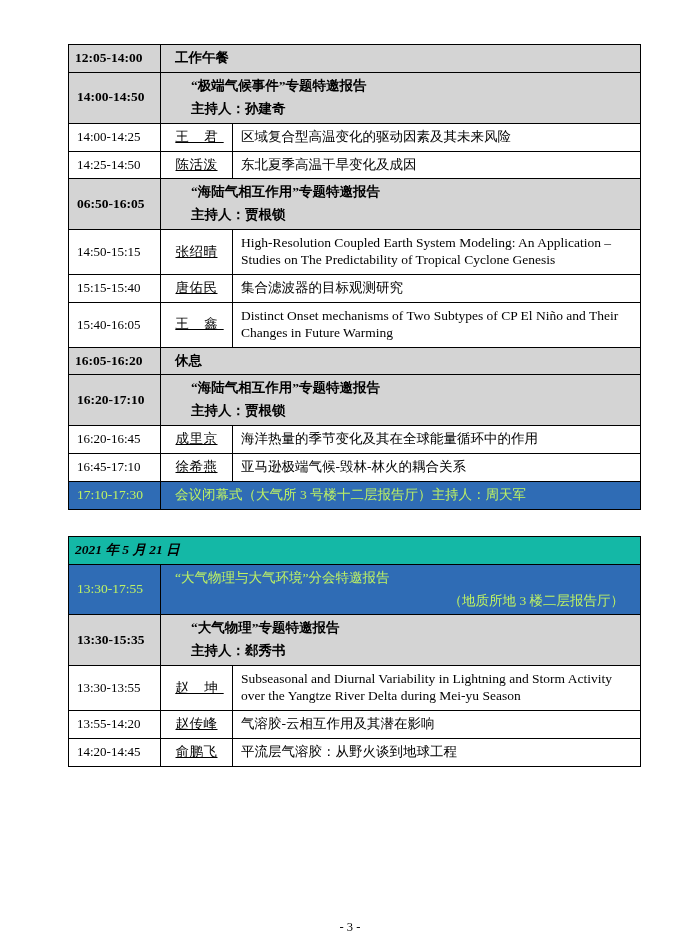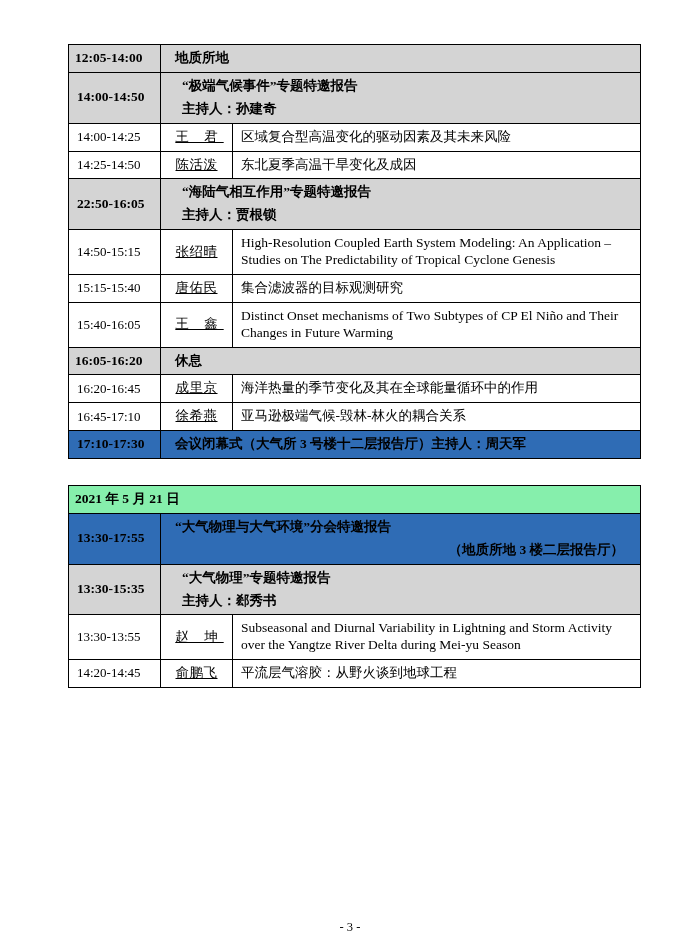--- a/index.html
+++ b/index.html
@@ -43,21 +43,21 @@
     font-weight: bold;
     padding-top: 7px;
     padding-bottom: 7px;
   }
   .row-session .time-cell {
     font-size: 13.5px;
     text-align: left;
     padding-left: 8px;
   }
   .row-session .title-cell {
-    padding-left: 21px;
+    padding-left: 30px;
   }
   .sess-title {
     display: block;
   }
   .sess-host {
     display: block;
     text-align: left;
     padding-right: 8px;
     margin-top: 6px;
   }
@@ -85,40 +85,41 @@
     text-align: left;
     padding-left: 8px;
     font-size: 13.5px;
   }
   .name-spaced {
     letter-spacing: 6px;
     padding-left: 6px;
   }
   .row-highlight td {
     background: #2f6cb5;
-    color: #000000;
-    font-weight: bold;
+    color: #bef264;
+    font-weight: normal;
     border-color: #2f6cb5;
     padding-top: 9px;
     padding-bottom: 9px;
   }
   .row-highlight .time-cell {
     text-align: left;
     padding-left: 8px;
   }
   .row-highlight .title-cell {
     padding-left: 14px;
   }
   .row-date td {
-    background: #86efac;
+    background: #14b8a6;
     font-weight: bold;
     padding-top: 8px;
     padding-bottom: 8px;
     padding-left: 8px;
     font-size: 13.5px;
+    font-style: italic;
   }
   .sub-right {
     display: block;
     text-align: right;
     padding-right: 10px;
     margin-top: 6px;
   }
   .page-number {
     position: absolute;
     bottom: 14px;
@@ -138,21 +139,21 @@
 
   <table class="sched">
     <colgroup>
       <col class="c-time">
         <col class="c-name">
         <col class="c-title">
     </colgroup>
     <tbody>
       <tr class="row-break">
         <td class="time-cell">12:05-14:00</td>
-        <td class="title-cell" colspan="2">地质所地</td>
+        <td class="title-cell" colspan="2">工作午餐</td>
       </tr>
 
       <tr class="row-session">
         <td class="time-cell">14:00-14:50</td>
         <td class="title-cell" colspan="2">
           <span class="sess-title">“极端气候事件”专题特邀报告</span>
           <span class="sess-host">主持人：孙建奇</span>
         </td>
       </tr>
 
@@ -162,21 +163,21 @@
         <td class="title-cell">区域复合型高温变化的驱动因素及其未来风险</td>
       </tr>
 
       <tr class="row-talk">
         <td class="time-cell">14:25-14:50</td>
         <td class="name-cell">陈活泼</td>
         <td class="title-cell">东北夏季高温干旱变化及成因</td>
       </tr>
 
       <tr class="row-session">
-        <td class="time-cell">22:50-16:05</td>
+        <td class="time-cell">06:50-16:05</td>
         <td class="title-cell" colspan="2">
           <span class="sess-title">“海陆气相互作用”专题特邀报告</span>
           <span class="sess-host">主持人：贾根锁</span>
         </td>
       </tr>
 
       <tr class="row-talk">
         <td class="time-cell">14:50-15:15</td>
         <td class="name-cell">张绍晴</td>
         <td class="title-cell">High-Resolution Coupled Earth System Modeling: An Application – Studies on The Predictability of Tropical Cyclone Genesis</td>
@@ -192,20 +193,27 @@
         <td class="time-cell">15:40-16:05</td>
         <td class="name-cell"><span class="name-spaced">王 鑫</span></td>
         <td class="title-cell">Distinct Onset mechanisms of Two Subtypes of CP El Niño and Their Changes in Future Warming</td>
       </tr>
 
       <tr class="row-break">
         <td class="time-cell">16:05-16:20</td>
         <td class="title-cell" colspan="2">休息</td>
       </tr>
 
+      <tr class="row-session">
+        <td class="time-cell">16:20-17:10</td>
+        <td class="title-cell" colspan="2">
+          <span class="sess-title">“海陆气相互作用”专题特邀报告</span>
+          <span class="sess-host">主持人：贾根锁</span>
+        </td>
+      </tr>
 
       <tr class="row-talk">
         <td class="time-cell">16:20-16:45</td>
         <td class="name-cell">成里京</td>
         <td class="title-cell">海洋热量的季节变化及其在全球能量循环中的作用</td>
       </tr>
 
       <tr class="row-talk">
         <td class="time-cell">16:45-17:10</td>
         <td class="name-cell">徐希燕</td>
@@ -245,20 +253,25 @@
           <span class="sess-host">主持人：郄秀书</span>
         </td>
       </tr>
 
       <tr class="row-talk">
         <td class="time-cell">13:30-13:55</td>
         <td class="name-cell"><span class="name-spaced">赵 坤</span></td>
         <td class="title-cell">Subseasonal and Diurnal Variability in Lightning and Storm Activity over the Yangtze River Delta during Mei-yu Season</td>
       </tr>
 
+      <tr class="row-talk">
+        <td class="time-cell">13:55-14:20</td>
+        <td class="name-cell">赵传峰</td>
+        <td class="title-cell">气溶胶-云相互作用及其潜在影响</td>
+      </tr>
 
       <tr class="row-talk">
         <td class="time-cell">14:20-14:45</td>
         <td class="name-cell">俞鹏飞</td>
         <td class="title-cell">平流层气溶胶：从野火谈到地球工程</td>
       </tr>
     </tbody>
   </table>
 
   <div class="page-number">- 3 -</div>

